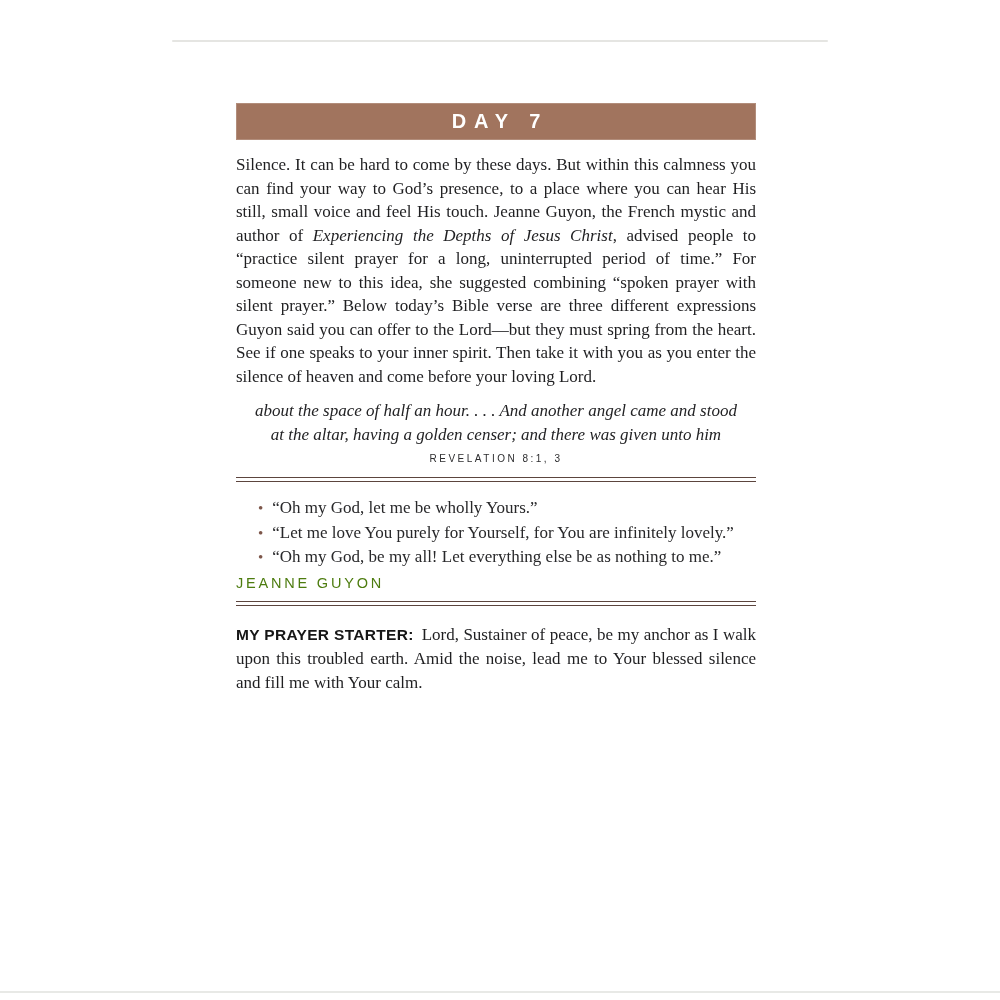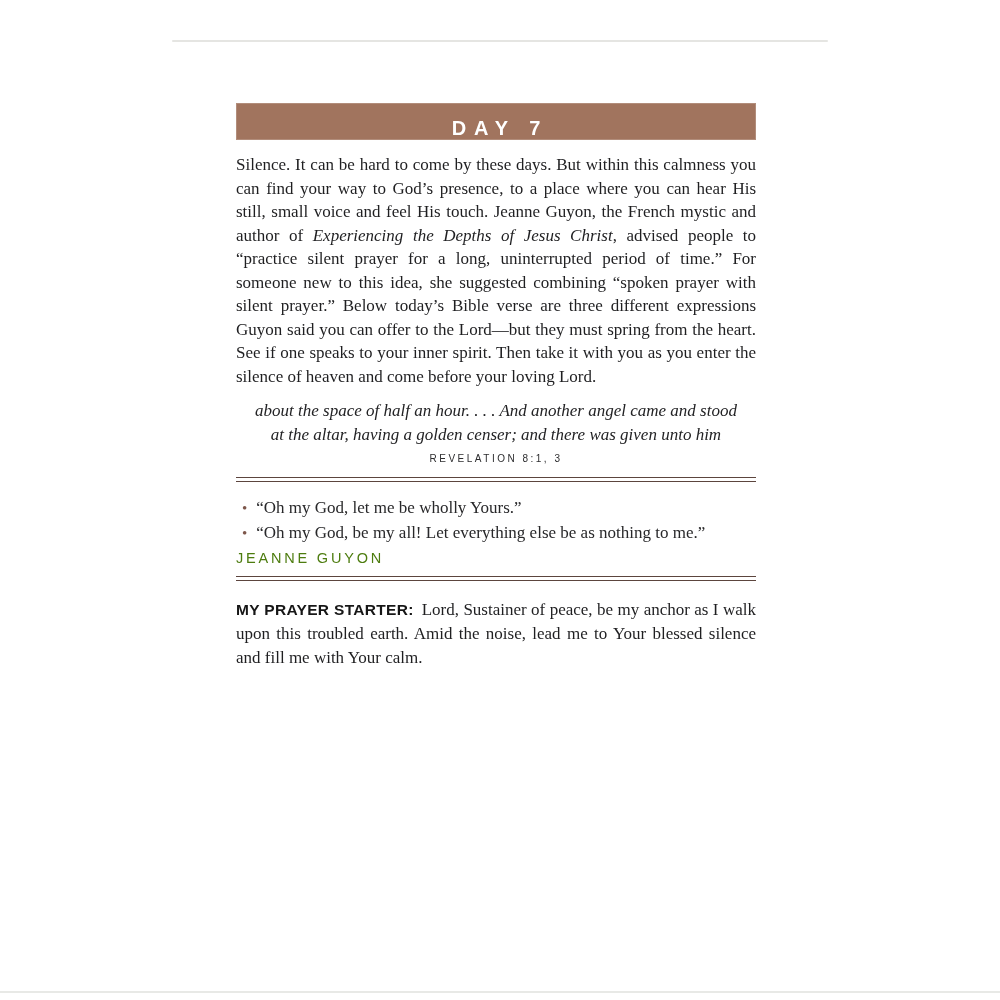--- a/index.html
+++ b/index.html
@@ -5,21 +5,21 @@
   html,body{margin:0;padding:0;background:#ffffff;}
   .sheet{
     position:relative;width:1000px;height:1000px;background:#ffffff;overflow:hidden;
     font-family:"Liberation Serif", serif;
   }
   .top-edge{position:absolute;left:172px;top:40px;width:656px;height:2px;background:#e5e5e2;border-radius:1px;}
   .bottom-edge{position:absolute;left:0;top:991px;width:1000px;height:2px;background:#e8e9e6;}
   .content{position:absolute;left:236px;top:103px;width:520px;}
   .day-banner{
     height:37px;background:var(--banner_brown,#a1745e);
-    display:flex;align-items:flex-end;justify-content:center;
+    display:flex;align-items:center;justify-content:center;
     box-shadow:inset 0 0 0 1px rgba(255,255,255,0.18);
   }
   .day-banner .day-label{
     color:#ffffff;font-family:"Liberation Sans", sans-serif;font-weight:bold;
     font-size:20px;letter-spacing:8px;margin-right:-8px;
   }
   .intro{
     margin:13px 0 0;font-size:17px;line-height:23.5px;color:#1f1f21;
     text-align:justify;
   }
@@ -32,21 +32,21 @@
     margin-top:7px;text-align:center;font-family:"Liberation Sans", sans-serif;
     font-size:10px;letter-spacing:2.5px;color:#2c2c2e;
   }
   .double-rule{
     margin-top:13px;height:3px;
     border-top:1.5px solid var(--rule_maroon,#5c453e);
     border-bottom:1.5px solid var(--rule_maroon,#5c453e);
   }
   .double-rule.second{margin-top:10px;}
   .quotes{margin:14px 0 0;padding:0;list-style:none;}
-  .quotes li{margin-left:6px;font-size:17px;line-height:24.5px;color:#28282a;}
+  .quotes li{margin-left:22px;font-size:17px;line-height:24.5px;color:#28282a;}
   .quotes .bullet{color:var(--bullet_brown,#7d564a);margin-right:9px;font-size:15px;}
   .attribution{
     margin-top:5px;font-family:Liberation Sans, sans-serif;
     font-size:14.5px;letter-spacing:2.8px;color:#4d7c0f;
   }
   .prayer{margin:17px 0 0;font-size:17px;line-height:24px;color:#1f1f21;text-align:justify;}
   .prayer-label{
     font-family:"Liberation Sans", sans-serif;font-weight:bold;
     font-size:15.5px;letter-spacing:0.3px;color:#161616;margin-right:8px;
   }
@@ -69,20 +69,21 @@
       <div>about the space of half an hour. . . . And another angel came and stood</div>
       <div>at the altar, having a golden censer; and there was given unto him</div>
     </div>
 
     <div class="verse-ref">REVELATION 8:1, 3</div>
 
     <div class="double-rule"></div>
 
     <ul class="quotes">
       <li><span class="bullet">•</span><span>“Oh my God, let me be wholly Yours.”</span></li>
+      <li><span class="bullet">•</span><span>“Let me love You purely for Yourself, for You are infinitely lovely.”</span></li>
       <li><span class="bullet">•</span><span>“Oh my God, be my all! Let everything else be as nothing to me.”</span></li>
     </ul>
 
     <div class="attribution">JEANNE GUYON</div>
 
     <div class="double-rule second"></div>
 
     <p class="prayer"><span class="prayer-label">MY PRAYER STARTER:</span><span>Lord, Sustainer of peace, be my anchor as I walk upon this troubled earth. Amid the noise, lead me to Your blessed silence and fill me with Your calm.</span></p>
 
   </div>

